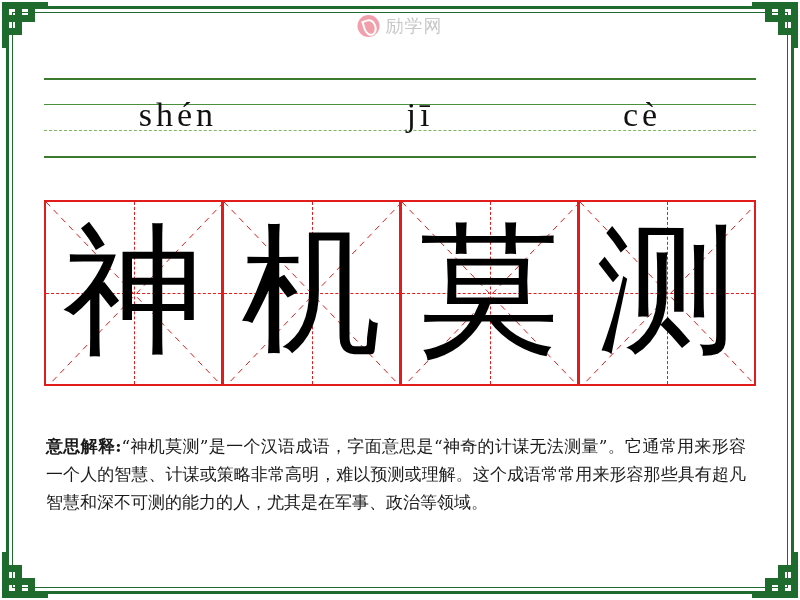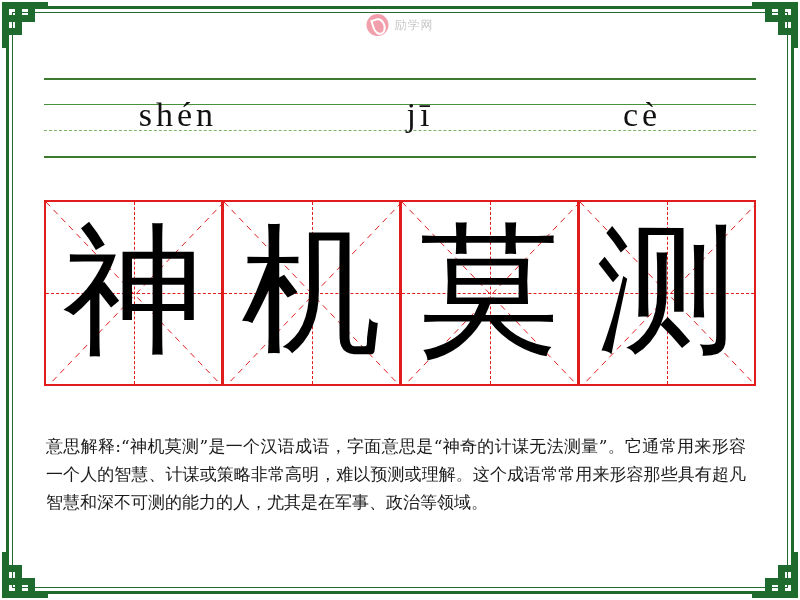--- a/index.html
+++ b/index.html
@@ -86,21 +86,21 @@
     left: 6px;
     top: 4px;
     width: 9px;
     height: 13px;
     border: 2px solid #ffffff;
     border-radius: 0 60% 60% 60%;
     transform: rotate(-18deg);
   }
   .logo-text {
     font-family: "Liberation Sans", sans-serif;
-    font-size: 12px;
+    font-size: 18px;
     color: #9a9a9a;
     letter-spacing: 1px;
   }
 
   
   .pinyin-block {
     position: absolute;
     left: 44px;
     top: 78px;
     width: 712px;
@@ -194,21 +194,21 @@
     left: 46px;
     top: 432px;
     width: 700px;
     font-family: "DejaVu Serif", serif;
     font-size: 17px;
     line-height: 1.65;
     color: #1a1a1a;
     text-align: justify;
   }
   .explain b {
-    font-weight: normal;
+    font-weight: bold;
   }
 </style>
 </head>
 <body>
 
 <div class="page">
 
   <div class="frame-outer"></div>
   <div class="frame-inner"></div>
 

